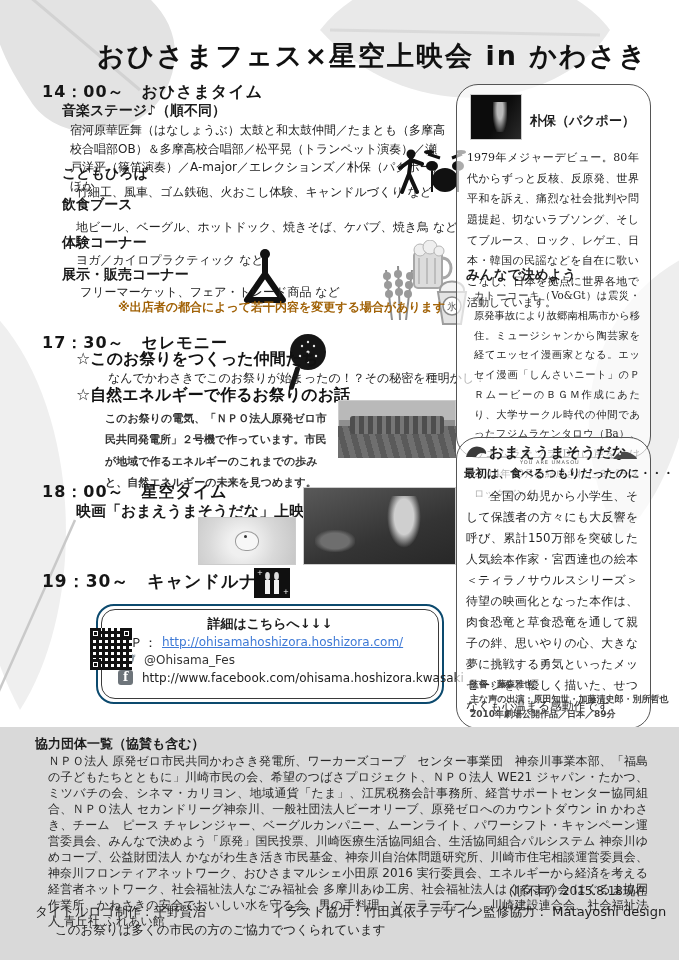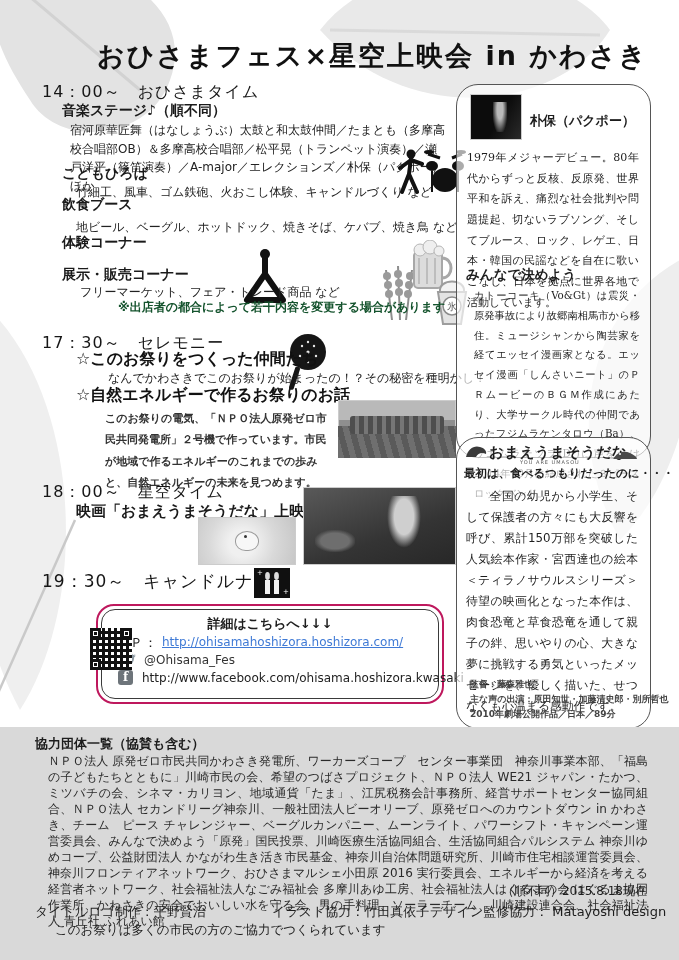--- a/index.html
+++ b/index.html
@@ -3,30 +3,30 @@
 <meta charset="utf-8">
 <style>
   html,body{margin:0;padding:0;background:#bfbfbf;}
   .page{position:relative;width:679px;height:960px;margin:0 auto;background:#ffffff;
         font-family:"DejaVu Sans","Liberation Sans",sans-serif;color:#1d1d1d;overflow:hidden;}
   .abs{position:absolute;}
   
   .leaf{position:absolute;z-index:0;opacity:1;}
   .content{position:absolute;inset:0;z-index:1;}
   .page-title{font-size:27px;font-weight:bold;letter-spacing:2px;color:#111;white-space:nowrap;}
-  .time-h{font-size:16px;font-weight:normal;letter-spacing:1px;color:#161616;white-space:nowrap;}
+  .time-h{font-size:16px;font-weight:bold;letter-spacing:1px;color:#161616;white-space:nowrap;}
   .sub-h{font-size:14px;font-weight:bold;color:#1a1a1a;white-space:nowrap;}
   .big-h{font-size:16px;font-weight:bold;color:#111;white-space:nowrap;}
   .body-t{font-size:12px;color:#222;line-height:1.55;}
-  .small-note{font-size:12px;font-weight:bold;color:#14532d;white-space:nowrap;}
+  .small-note{font-size:12px;font-weight:bold;color:#a16207;white-space:nowrap;}
   .photo{box-shadow:0 0 0 1px #cccccc inset;}
   .rbox{position:absolute;border:1.5px solid #555;border-radius:22px;background:rgba(255,255,255,.65);}
   .serif-t{font-family:"DejaVu Serif","Liberation Serif",serif;}
   .link{color:#3f7ad6;text-decoration:underline;}
-  .infobox-outer{position:absolute;border:2px solid #be185d;border-radius:18px;padding:3px;background:#fff;}
+  .infobox-outer{position:absolute;border:2px solid #0c4a6e;border-radius:18px;padding:3px;background:#fff;}
   .infobox-inner{border:1.5px solid #3a3a3a;border-radius:14px;width:100%;height:100%;box-sizing:border-box;position:relative;}
   .footer-band{position:absolute;left:0;right:0;top:727px;height:300px;background:#d9d9d9;}
   .qr{position:relative;background:
       repeating-linear-gradient(0deg,#111 0 3px,transparent 3px 6px),
       repeating-linear-gradient(90deg,#111 0 3px,#fff 3px 6px);}
   .qr .finder{position:absolute;width:11px;height:11px;border:3px solid #111;background:#fff;box-sizing:border-box;}
   .qr .finder::after{content:"";position:absolute;inset:1px;background:#111;}
   .credit-t{font-size:9px;color:#444;white-space:nowrap;font-weight:bold;}
   .org-t{font-size:12px;line-height:16px;color:#2a2a2a;text-align:justify;}
 </style>
@@ -73,20 +73,21 @@
       <path d="M8 50 L8 29 M34 50 L34 29" stroke="#111" stroke-width="2"></path>
     </svg>
 
     <div class="abs sub-h" style="left:62px;top:165px">こどもひろば</div>
     <div class="abs body-t" style="left:76px;top:183px;width:370px;white-space:nowrap">竹細工、風車、ゴム鉄砲、火おこし体験、キャンドルづくり など</div>
 
     <div class="abs sub-h" style="left:62px;top:196px">飲食ブース</div>
     <div class="abs body-t" style="left:76px;top:218px;white-space:nowrap">地ビール、ベーグル、ホットドック、焼きそば、ケバブ、焼き鳥 など</div>
 
     <div class="abs sub-h" style="left:62px;top:234px">体験コーナー</div>
+    <div class="abs body-t" style="left:76px;top:251px;white-space:nowrap">ヨガ／カイロプラクティック など</div>
 
     <svg class="abs" style="left:243px;top:248px" width="44" height="56" viewBox="0 0 44 56">
       <path d="M22 4 L22 26 L4 52 L40 52 L22 26" stroke="#111" stroke-width="6" fill="none" stroke-linejoin="round"></path>
       <circle cx="22" cy="6" r="5" fill="#111"></circle>
     </svg>
 
     <div class="abs sub-h" style="left:62px;top:266px">展示・販売コーナー</div>
     <div class="abs body-t" style="left:80px;top:283px;white-space:nowrap">フリーマーケット、フェア・トレード商品 など</div>
 
     <svg class="abs" style="left:378px;top:262px" width="42" height="62" viewBox="0 0 42 62">

